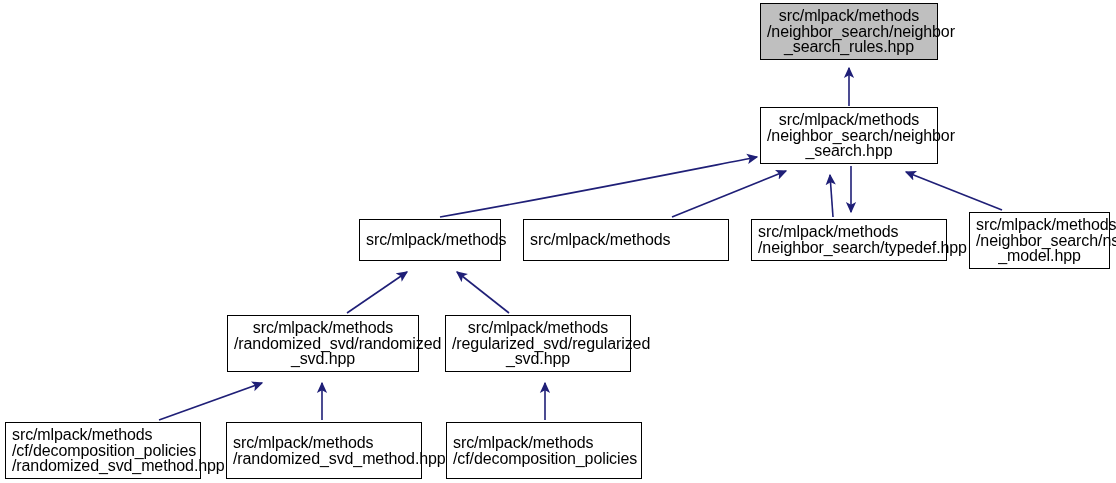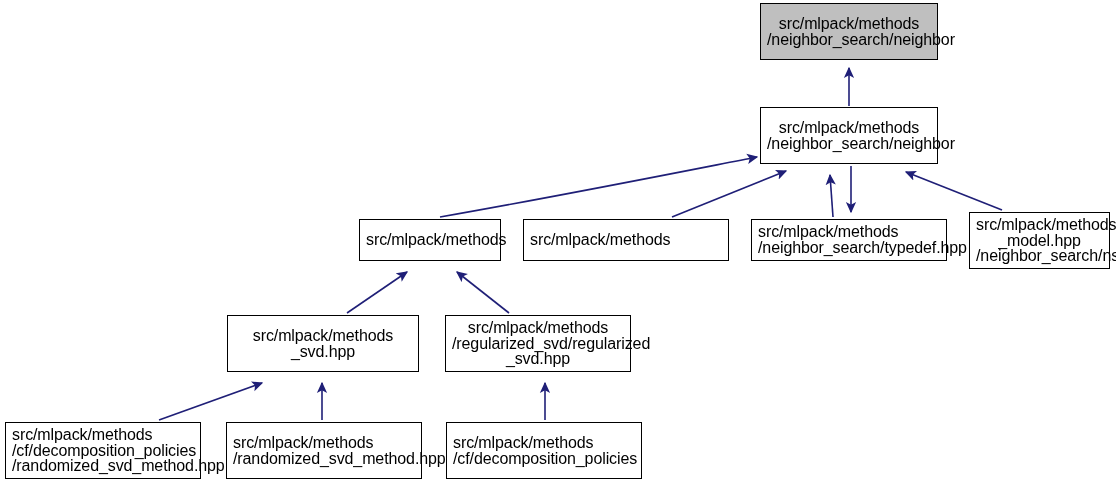--- a/index.html
+++ b/index.html
@@ -103,42 +103,45 @@
 
     <g>
       <path d="M545,420 L545,383" stroke="#1f1f77" stroke-width="1.6" fill="none" marker-end="url(#arrowhead)"></path>
     </g>
   </svg>
 
   <div id="nodes-layer">
       <div class="node highlight" style="left: 760px; top: 3px; width: 178px; height: 57px;">
         <span class="ln c">src/mlpack/methods</span>
         <span class="ln c">/neighbor_search/neighbor</span>
+        <span class="ln c">_search_rules.hpp</span>
       </div>
       <div class="node" style="left: 760px; top: 107px; width: 178px; height: 57px;">
         <span class="ln c">src/mlpack/methods</span>
         <span class="ln c">/neighbor_search/neighbor</span>
+        <span class="ln c">_search.hpp</span>
       </div>
       <div class="node" style="left: 359px; top: 219px; width: 142px; height: 42px;">
         <span class="ln c">src/mlpack/methods</span>
       </div>
       <div class="node" style="left: 523px; top: 219px; width: 206px; height: 42px;">
         <span class="ln l">src/mlpack/methods</span>
       </div>
       <div class="node" style="left: 751px; top: 219px; width: 196px; height: 42px;">
         <span class="ln l">src/mlpack/methods</span>
         <span class="ln l">/neighbor_search/typedef.hpp</span>
       </div>
       <div class="node" style="left: 969px; top: 212px; width: 141px; height: 57px;">
         <span class="ln c">src/mlpack/methods</span>
+        <span class="ln c">/neighbor_search/ns</span>
         <span class="ln c">_model.hpp</span>
-        <span class="ln c">/neighbor_search/ns</span>
       </div>
       <div class="node" style="left: 227px; top: 315px; width: 192px; height: 57px;">
         <span class="ln c">src/mlpack/methods</span>
+        <span class="ln c">/randomized_svd/randomized</span>
         <span class="ln c">_svd.hpp</span>
       </div>
       <div class="node" style="left: 445px; top: 315px; width: 186px; height: 57px;">
         <span class="ln c">src/mlpack/methods</span>
         <span class="ln c">/regularized_svd/regularized</span>
         <span class="ln c">_svd.hpp</span>
       </div>
       <div class="node" style="left: 5px; top: 422px; width: 196px; height: 57px;">
         <span class="ln l">src/mlpack/methods</span>
         <span class="ln l">/cf/decomposition_policies</span>

